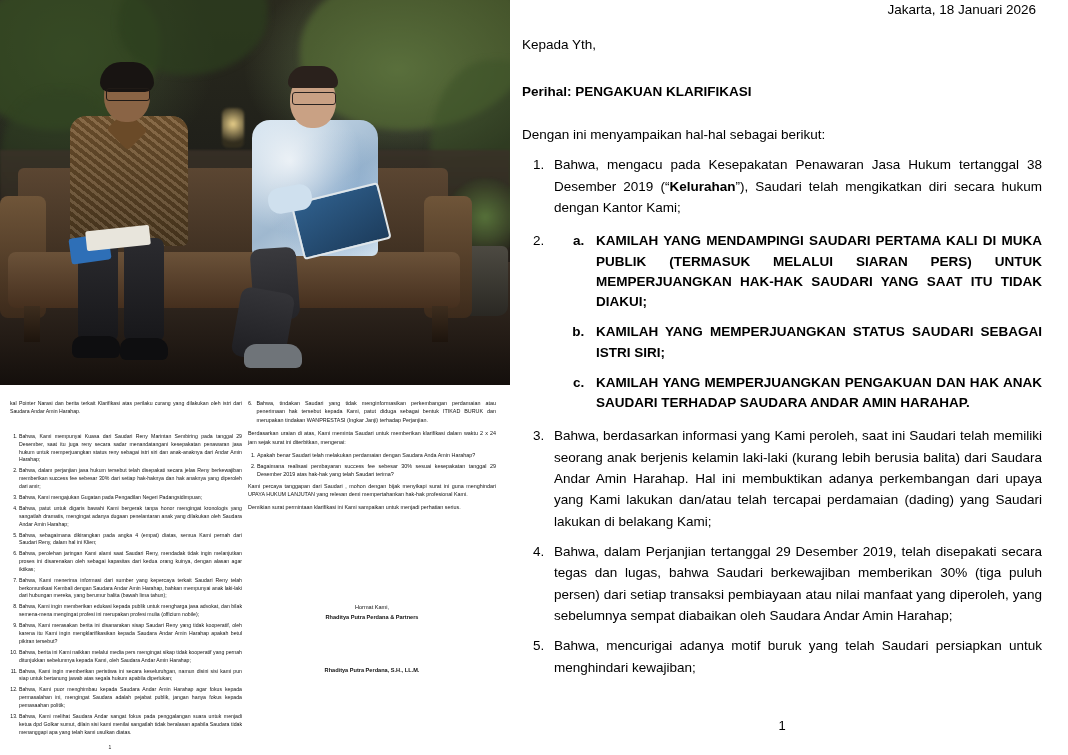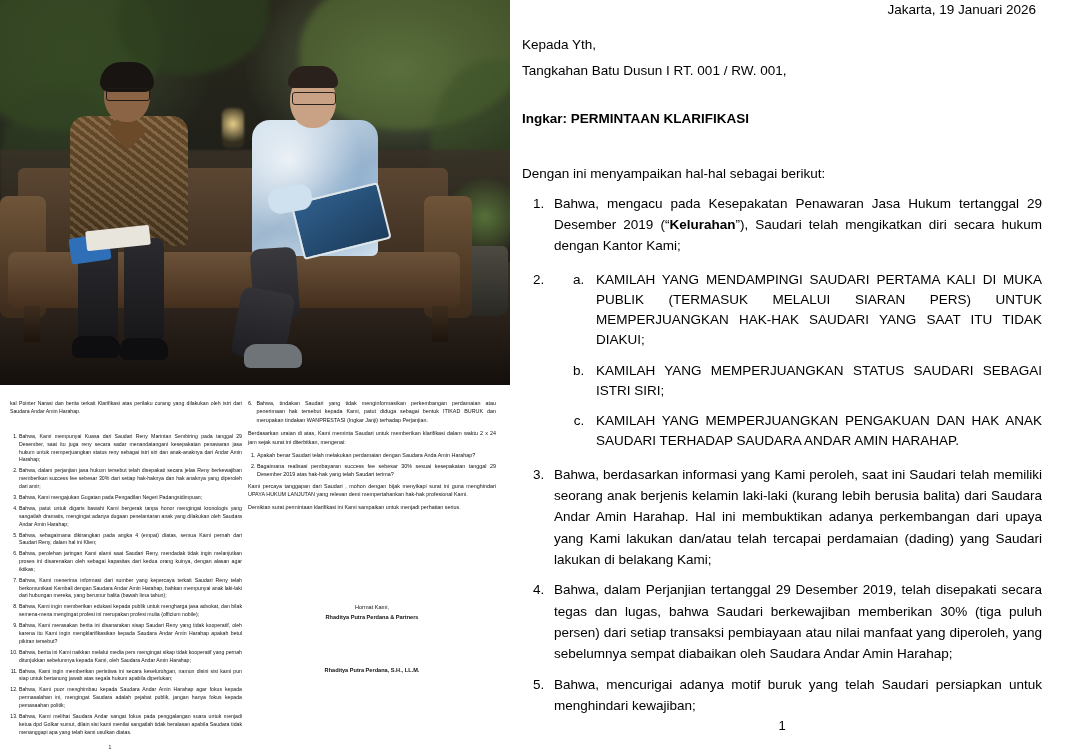--- a/index.html
+++ b/index.html
@@ -286,39 +286,39 @@
     line-height: 1.95;
   }
   .rp-block .nm { font-weight: bold; }
   .rp-perihal {
     margin-top: 26px;
     font-size: 13.5px;
     font-weight: bold;
   }
   .rp-perihal .lbl { font-weight: bold; }
   .rp-lead {
-    margin-top: 40px;
+    margin-top: 28px;
     font-size: 13.5px;
   }
   ol.rp-list {
     margin: 12px 0 0 0;
     padding-left: 26px;
     font-size: 13.5px;
     line-height: 1.58;
   }
   ol.rp-list > li {
     margin-bottom: 9px;
     text-align: justify;
     padding-left: 6px;
   }
   ol.rp-sub {
     list-style: lower-alpha;
     margin: 12px 0 12px 0;
     padding-left: 34px;
-    font-weight: normal;
+    font-weight: bold;
   }
   ol.rp-sub > li {
     margin-bottom: 10px;
     text-align: justify;
     padding-left: 8px;
     line-height: 1.5;
   }
   .rp-pageno {
     position: absolute;
     left: 0; top: 718px;
@@ -419,37 +419,36 @@
       </div>
       <div class="sign-name">Rhaditya Putra Perdana, S.H., LL.M.</div>
     </div>
 
     <div class="left-pageno">1</div>
   </div>
 
   <div class="right-page">
     <div class="rp-inner">
 
-      <div class="rp-date">Jakarta, 19 Januari 2026</div>
+      <div class="rp-date">Jakarta, 18 Januari 2026</div>
 
       <div class="rp-block">
         <div>Kepada Yth,</div>
-        <div>Tangkahan Batu Dusun I RT. 001 / RW. 001,</div>
       </div>
 
       <div class="rp-perihal">
-        <span class="lbl">Ingkar:</span>
-        <span>PERMINTAAN KLARIFIKASI</span>
+        <span class="lbl">Perihal:</span>
+        <span>PENGAKUAN KLARIFIKASI</span>
       </div>
 
       <div class="rp-lead">Dengan ini menyampaikan hal-hal sebagai berikut:</div>
 
       <ol class="rp-list">
         <li>
-          <span>Bahwa, mengacu pada Kesepakatan Penawaran Jasa Hukum tertanggal 29 Desember 2019 (“</span><span class="b">Kelurahan</span><span>”), Saudari telah mengikatkan diri secara hukum dengan Kantor Kami;</span>
+          <span>Bahwa, mengacu pada Kesepakatan Penawaran Jasa Hukum tertanggal 38 Desember 2019 (“</span><span class="b">Kelurahan</span><span>”), Saudari telah mengikatkan diri secara hukum dengan Kantor Kami;</span>
         </li>
         <li>
           <ol class="rp-sub">
             <li>KAMILAH YANG MENDAMPINGI SAUDARI PERTAMA KALI DI MUKA PUBLIK (TERMASUK MELALUI SIARAN PERS) UNTUK MEMPERJUANGKAN HAK-HAK SAUDARI YANG SAAT ITU TIDAK DIAKUI;</li>
             <li>KAMILAH YANG MEMPERJUANGKAN STATUS SAUDARI SEBAGAI ISTRI SIRI;</li>
             <li>KAMILAH YANG MEMPERJUANGKAN PENGAKUAN DAN HAK ANAK SAUDARI TERHADAP SAUDARA ANDAR AMIN HARAHAP.</li>
           </ol>
         </li>
         <li>Bahwa, berdasarkan informasi yang Kami peroleh, saat ini Saudari telah memiliki seorang anak berjenis kelamin laki-laki (kurang lebih berusia balita) dari Saudara Andar Amin Harahap. Hal ini membuktikan adanya perkembangan dari upaya yang Kami lakukan dan/atau telah tercapai perdamaian (dading) yang Saudari lakukan di belakang Kami;</li>
         <li>Bahwa, dalam Perjanjian tertanggal 29 Desember 2019, telah disepakati secara tegas dan lugas, bahwa Saudari berkewajiban memberikan 30% (tiga puluh persen) dari setiap transaksi pembiayaan atau nilai manfaat yang diperoleh, yang sebelumnya sempat diabaikan oleh Saudara Andar Amin Harahap;</li>

